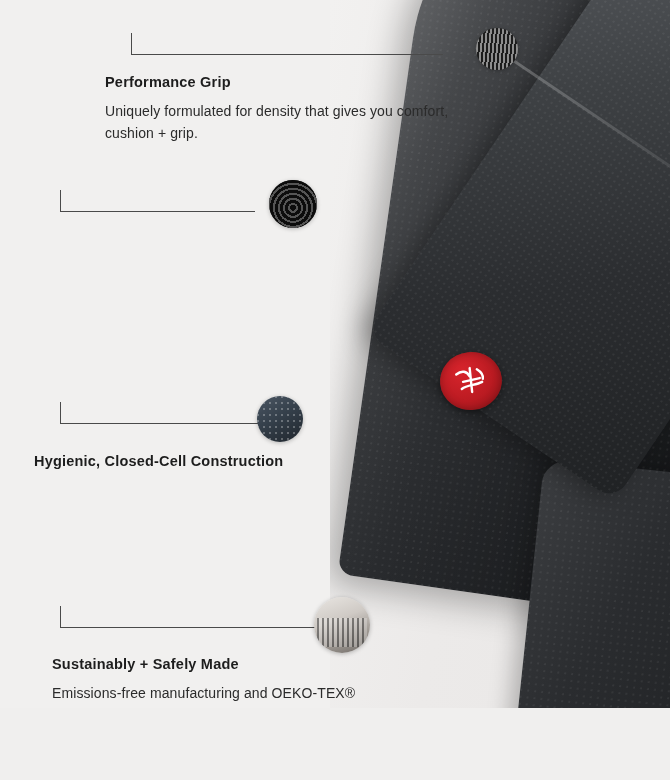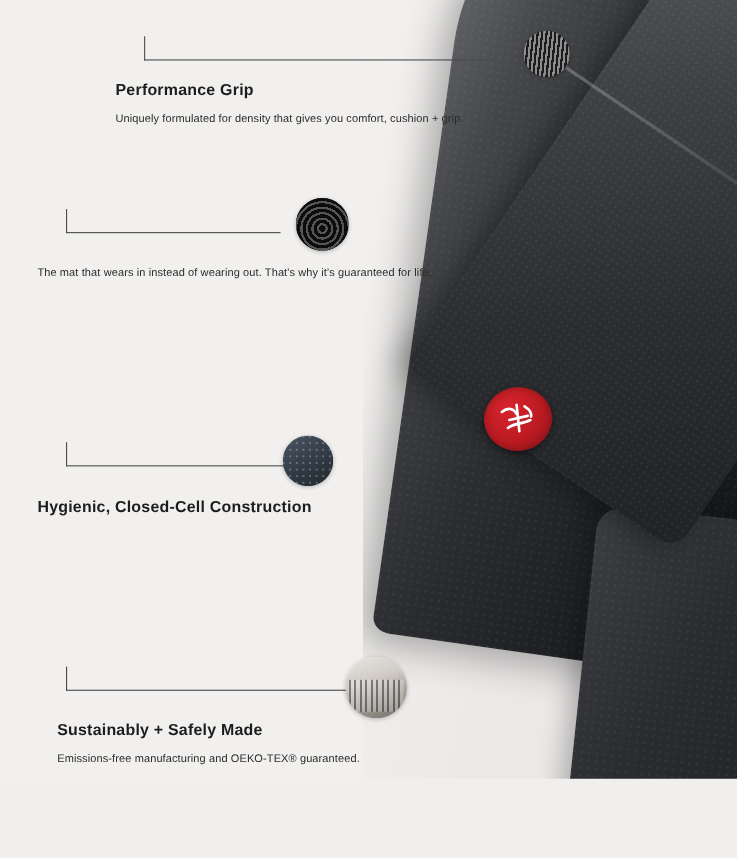--- a/index.html
+++ b/index.html
@@ -142,21 +142,21 @@
   }
   .feature-title {
     font-size: 14.5px;
     font-weight: bold;
     color: #1d1d1d;
     letter-spacing: 0.2px;
     margin: 0 0 10px 0;
     line-height: 1.2;
   }
   .feature-desc {
-    font-size: 10px;
+    font-size: 14px;
     color: #2b2b2b;
     line-height: 1.55;
     margin: 0;
     max-width: 360px;
     letter-spacing: 0.1px;
   }
 
   
   .leader {
     position: absolute;
@@ -266,21 +266,20 @@
   </div>
 
   <div class="leader" style="left:60px; top:190px; width:195px;">
     <div class="vline"></div>
     <div class="hline" style="width:195px;"></div>
   </div>
   <div class="swatch sw-durability" style="left:269px; top:180px; width:48px; height:48px;">
     <div class="swatch-inner"></div>
   </div>
   <div class="feature" style="top:241px; left:34px;">
-    <p class="feature-desc">The mat that wears in instead of wearing out. That's why it's guaranteed for life.</p>
   </div>
 
   <div class="leader" style="left:60px; top:402px; width:200px;">
     <div class="vline"></div>
     <div class="hline" style="width:200px;"></div>
   </div>
   <div class="swatch sw-hygienic" style="left:257px; top:396px; width:46px; height:46px;">
     <div class="swatch-inner"></div>
   </div>
   <div class="feature" style="top:453px; left:34px;">

